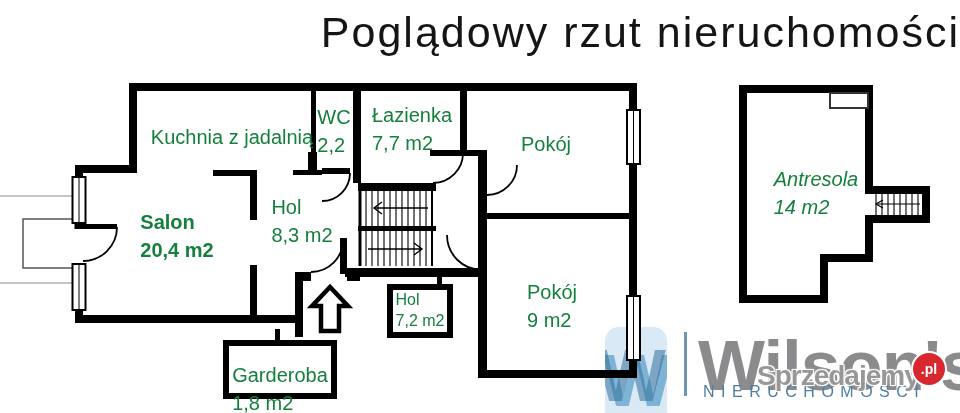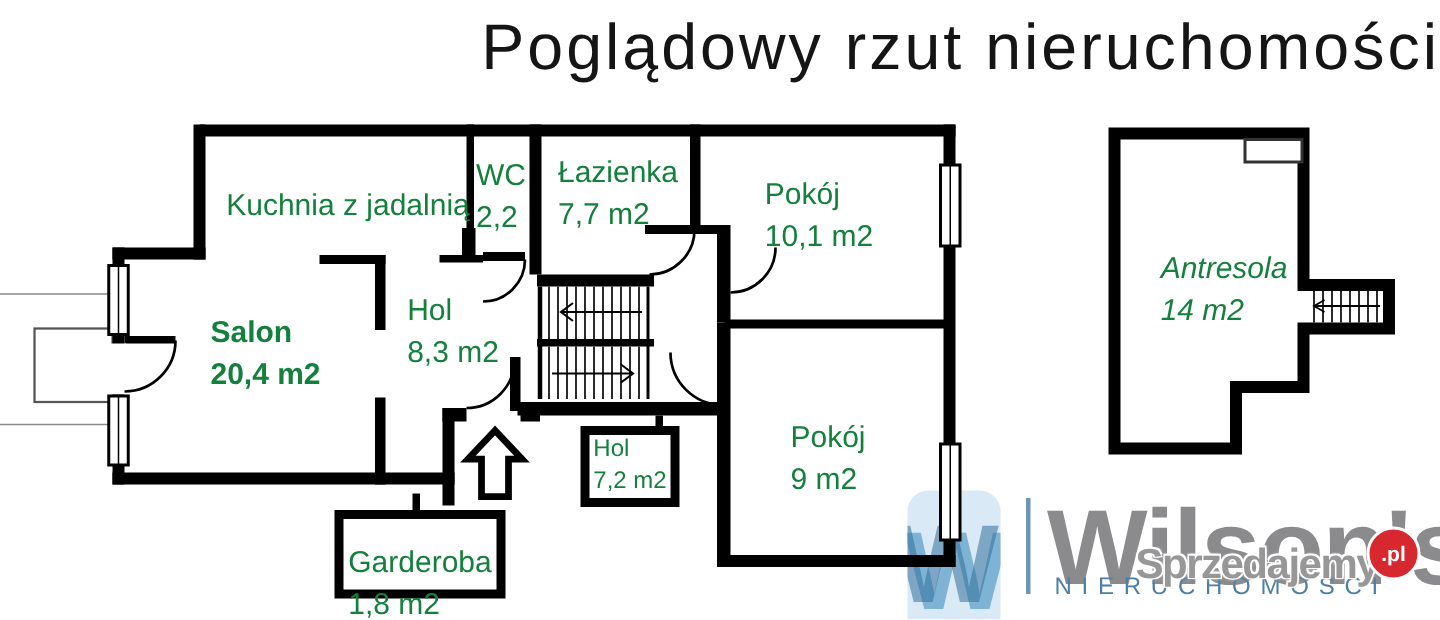--- a/index.html
+++ b/index.html
@@ -153,21 +153,20 @@
     <div class="plan-label" style="left:334px;top:131px;">
       <span>WC</span>
       <span class="area">2,2</span>
     </div>
     <div class="plan-label" style="left:412px;top:129px;">
       <span>Łazienka</span>
       <span class="area">7,7 m2</span>
     </div>
     <div class="plan-label" style="left:546px;top:144px;">
       <span>Pokój</span>
-      <span class="area">10,1 m2</span>
     </div>
     <div class="plan-label" style="left:177px;top:236px;font-weight:bold;">
       <span>Salon</span>
       <span class="area">20,4 m2</span>
     </div>
     <div class="plan-label" style="left:302px;top:221px;">
       <span>Hol</span>
       <span class="area">8,3 m2</span>
     </div>
     <div class="plan-label" style="left:552px;top:306px;">

